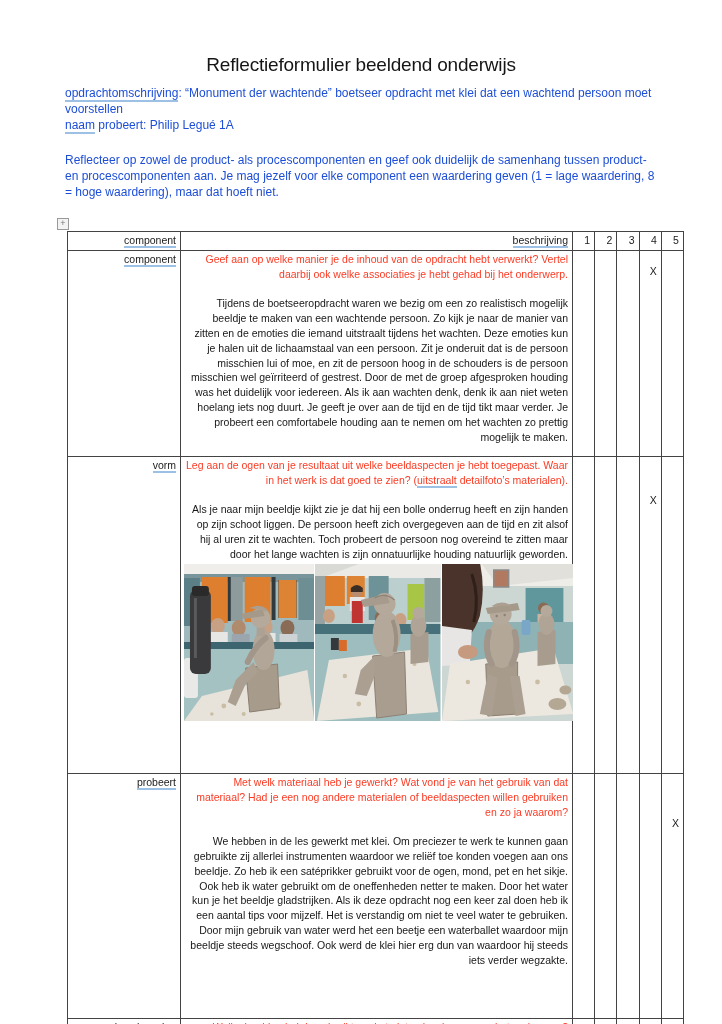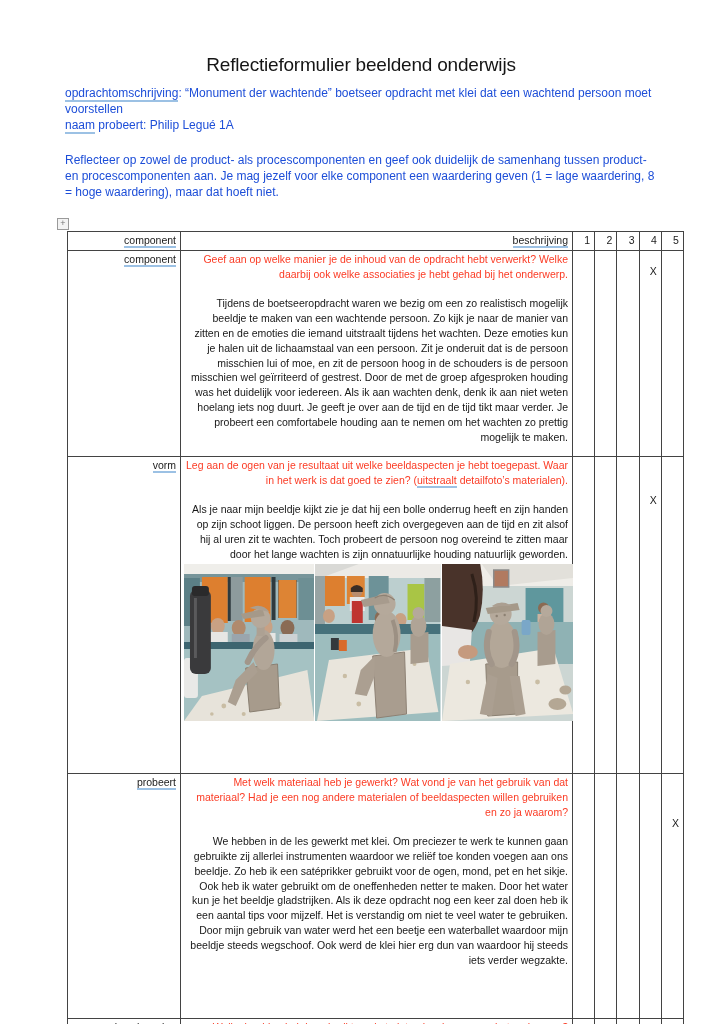--- a/index.html
+++ b/index.html
@@ -65,21 +65,21 @@
       <th class="rate-h">1</th>
       <th class="rate-h">2</th>
       <th class="rate-h">3</th>
       <th class="rate-h">4</th>
       <th class="rate-h">5</th>
     </tr>
 
     <tr class="row0">
       <td><span class="blue-ul">component</span></td>
       <td>
-        <div class="question">Geef aan op welke manier je de inhoud van de opdracht hebt verwerkt? Welke daarbij ook welke associaties je hebt gehad bij het onderwerp.</div>
+        <div class="question">Geef aan op welke manier je de inhoud van de opdracht hebt verwerkt? Vertel daarbij ook welke associaties je hebt gehad bij het onderwerp.</div>
         <div class="gap"></div>
         <div class="answer">Tijdens de boetseeropdracht waren we bezig om een zo realistisch mogelijk beeldje te maken van een wachtende persoon. Zo kijk je naar de manier van zitten en de emoties die iemand uitstraalt tijdens het wachten. Deze emoties kun je halen uit de lichaamstaal van een persoon. Zit je onderuit dat is de persoon misschien lui of moe, en zit de persoon hoog in de schouders is de persoon misschien wel geïrriteerd of gestrest. Door de met de groep afgesproken houding was het duidelijk voor iedereen. Als ik aan wachten denk, denk ik aan niet weten hoelang iets nog duurt. Je geeft je over aan de tijd en de tijd tikt maar verder. Je probeert een comfortabele houding aan te nemen om het wachten zo prettig mogelijk te maken.</div>
       </td>
       <td class="rate"></td>
       <td class="rate"></td>
       <td class="rate"></td>
       <td class="rate">X</td>
       <td class="rate"></td>
     </tr>
 

